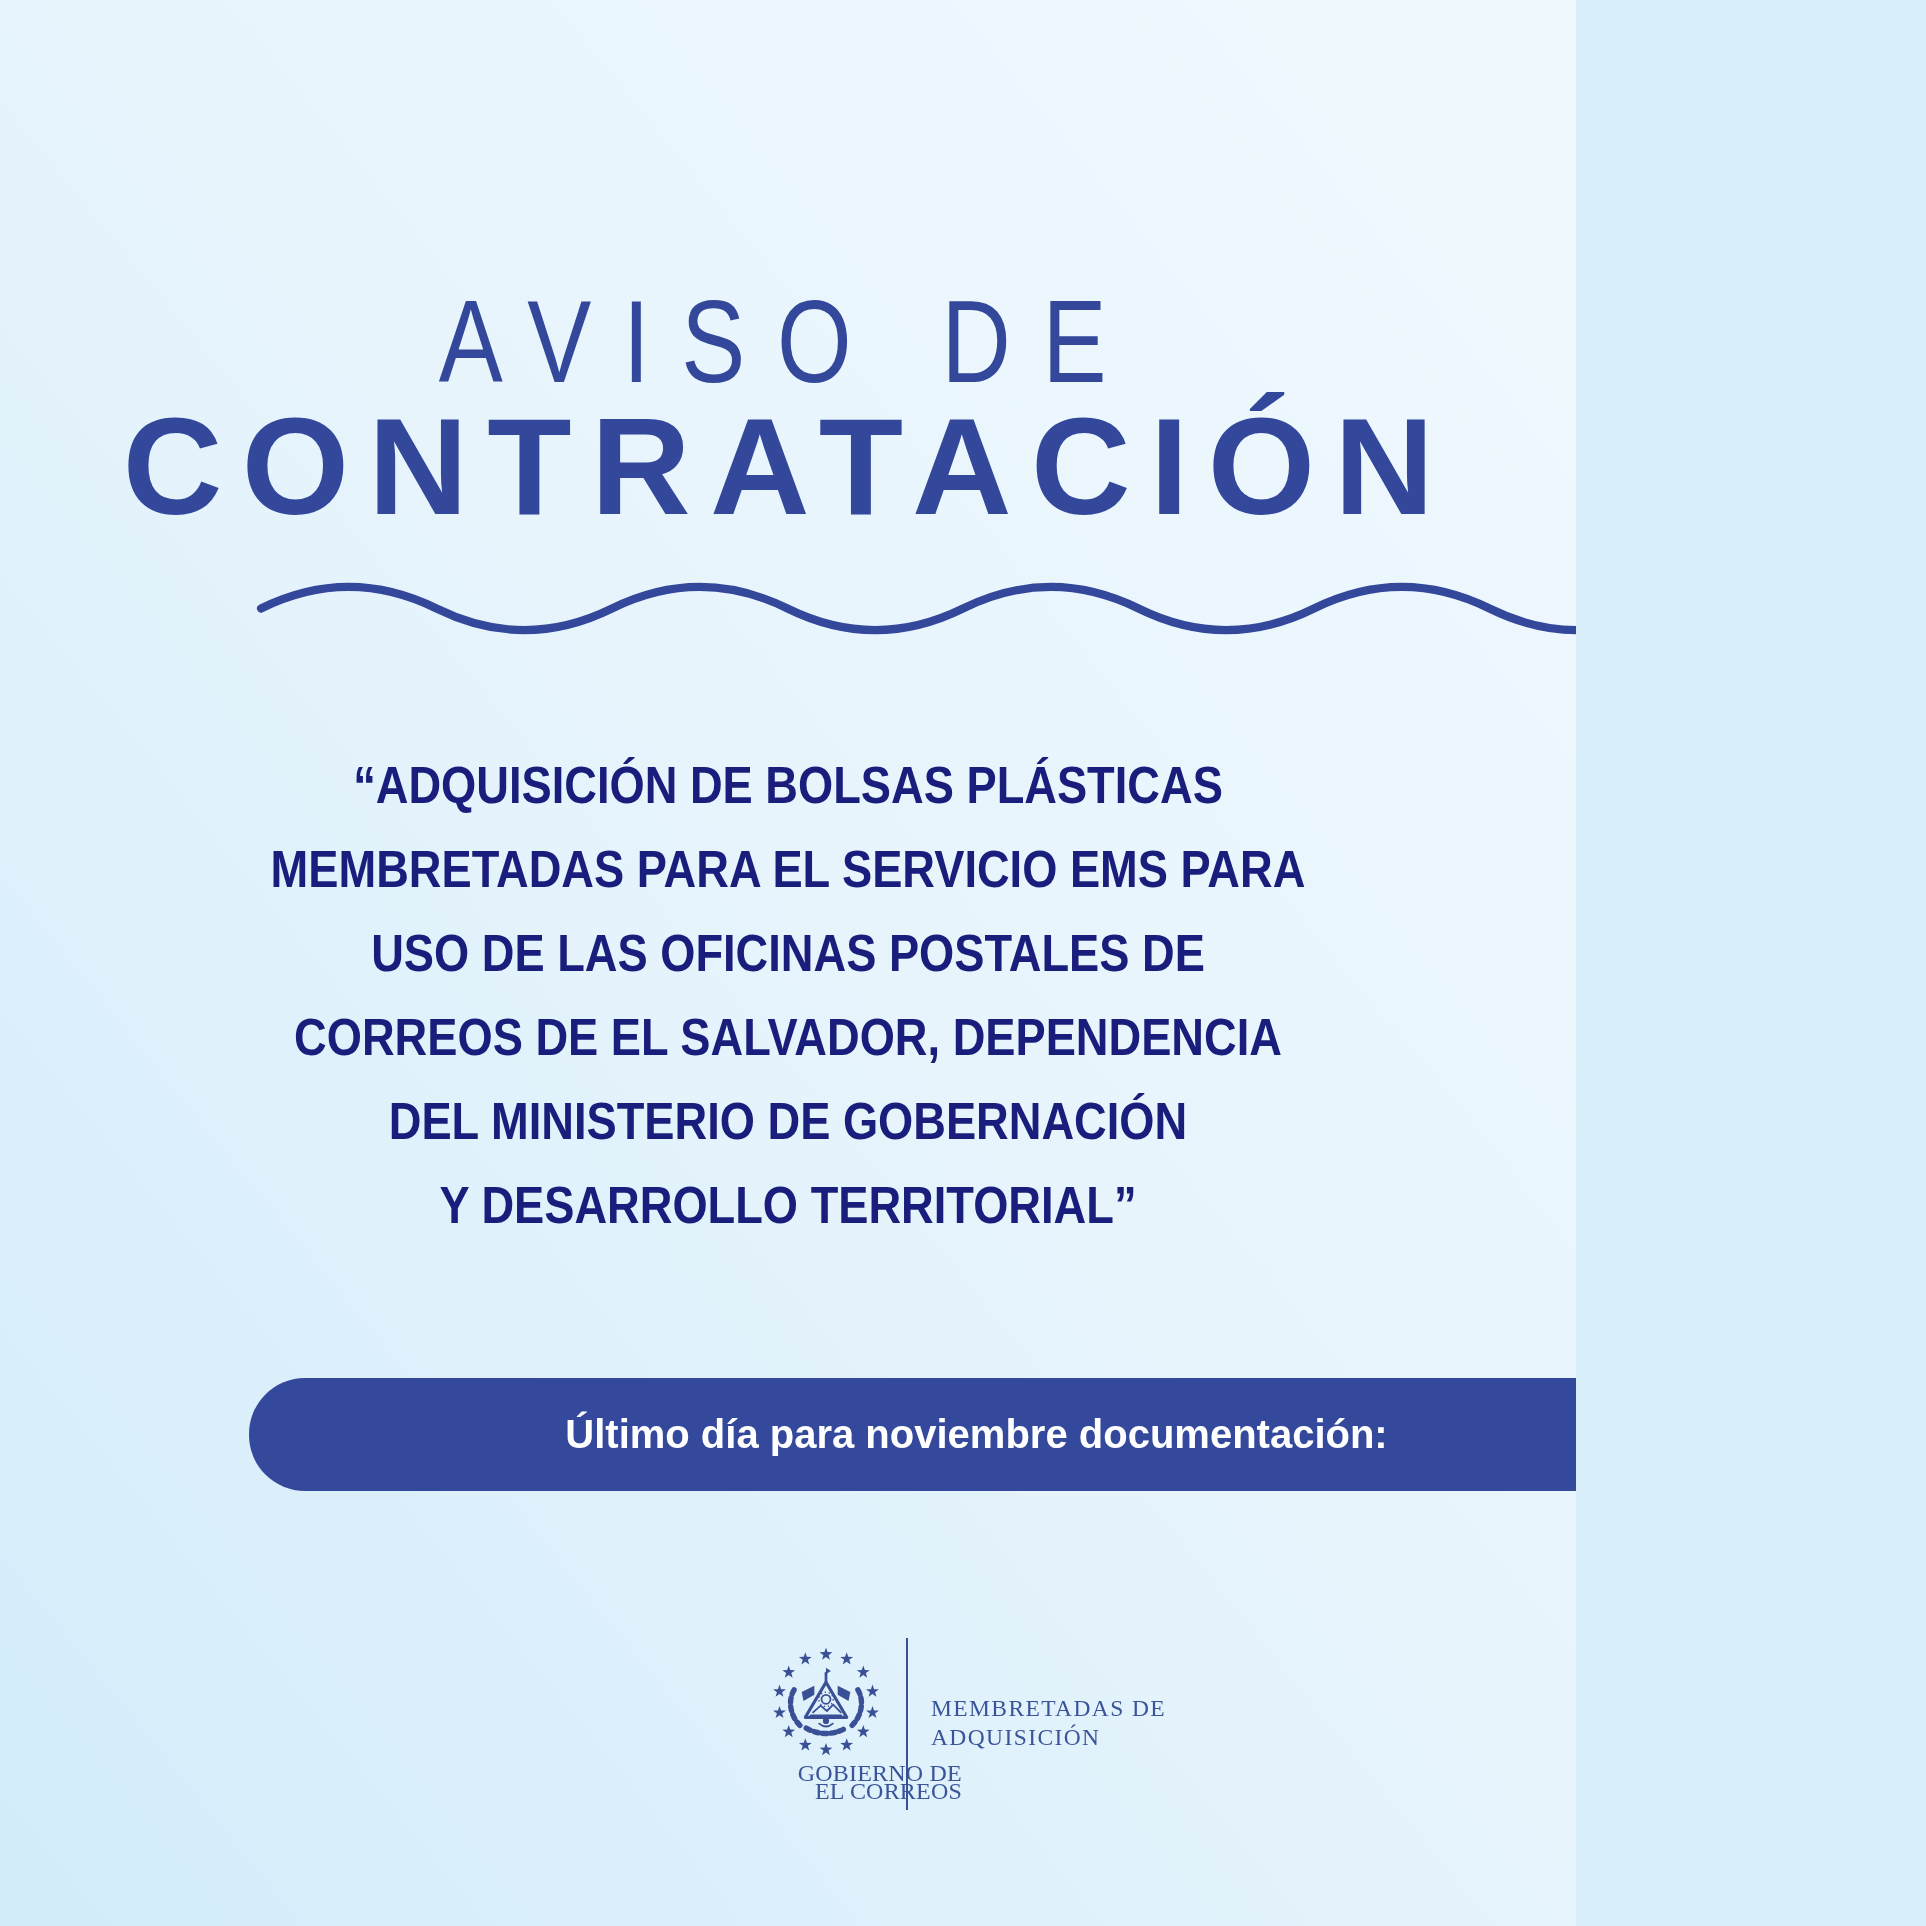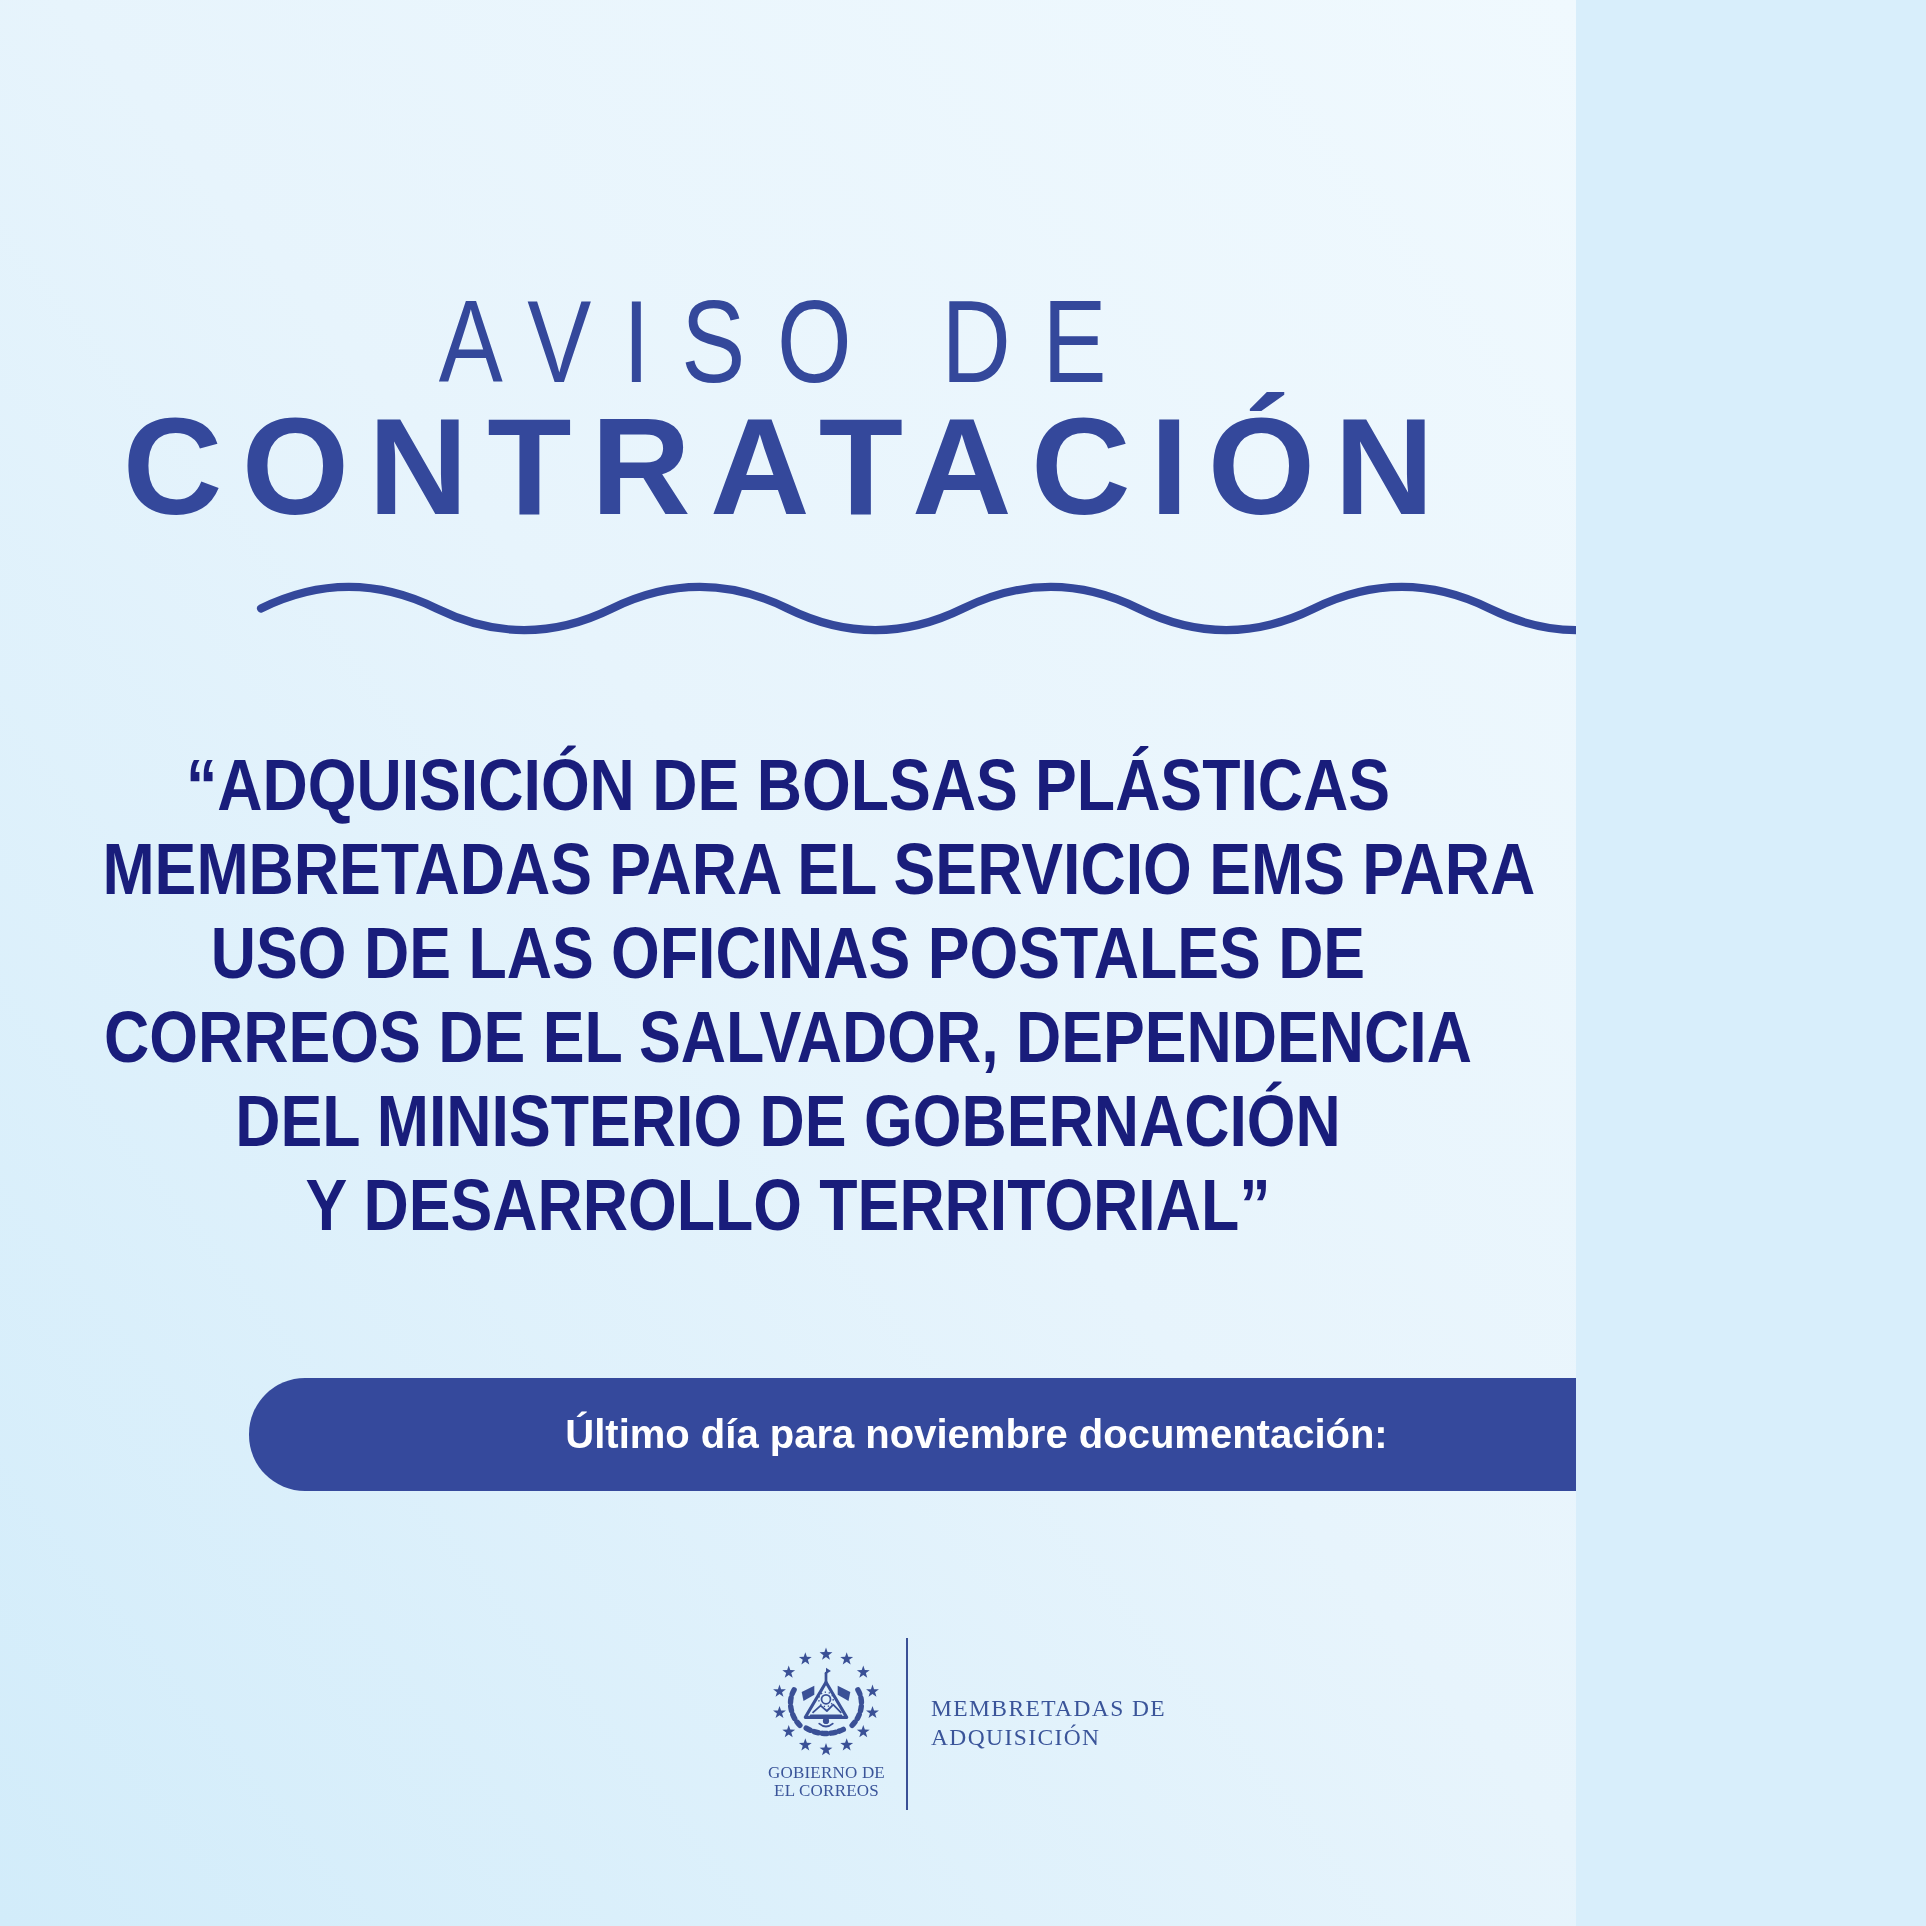--- a/index.html
+++ b/index.html
@@ -40,21 +40,21 @@
   
   .wave{
     position:absolute;left:250px;top:577px;
   }
   
   .body-text{
     position:absolute;left:0;top:743px;width:100%;
     text-align:center;
     color:#191D7B;
     font-weight:700;
-    font-size:72px;line-height:84px;
+    font-size:52px;line-height:84px;
     letter-spacing:0;
   }
   .body-text .squeeze{
     transform:scaleX(0.87);
     transform-origin:50% 0;
   }
   .body-line{white-space:nowrap;}
   
   .pill{
     position:absolute;left:249px;top:1378px;
@@ -67,24 +67,24 @@
     white-space:nowrap;
   }
   .pill .label{font-weight:700;}
   .pill .value{font-weight:400;margin-left:11.7px;}
   
   .emblem{
     position:absolute;left:763px;top:1639px;
   }
   .gov-text{
     position:absolute;left:691px;top:1764px;width:271px;
-    text-align:center;
+    text-align:right;
     font-family:"Liberation Serif", serif;
     color:#3A5499;
-    font-size:17px;line-height:18px;
+    font-size:24px;line-height:18px;
     letter-spacing:0.2px;
     white-space:nowrap;
   }
   .footer-divider{
     position:absolute;left:906px;top:1638px;
     width:1.8px;height:172px;
     background:#3A5096;
   }
   .ministry-text{
     position:absolute;left:931px;top:1694px;

